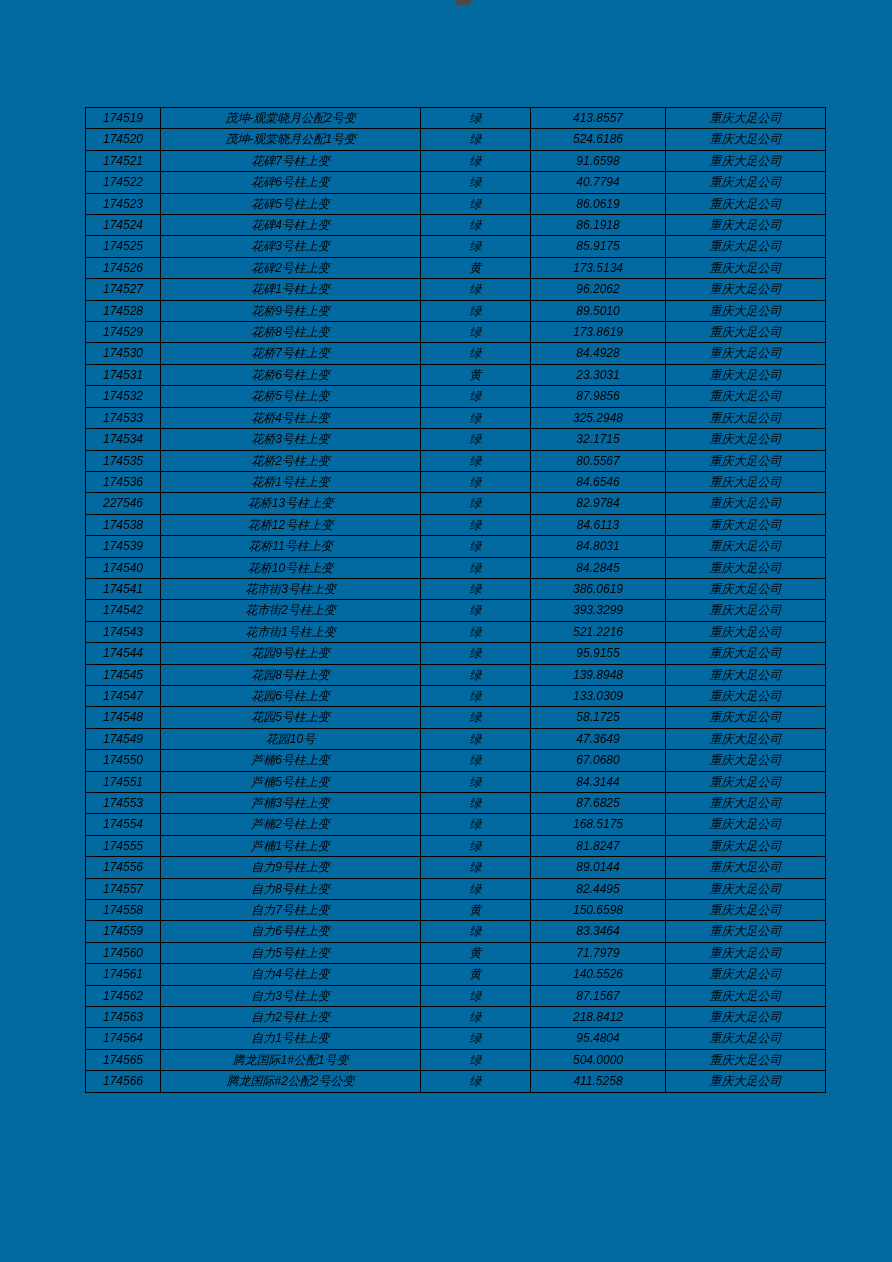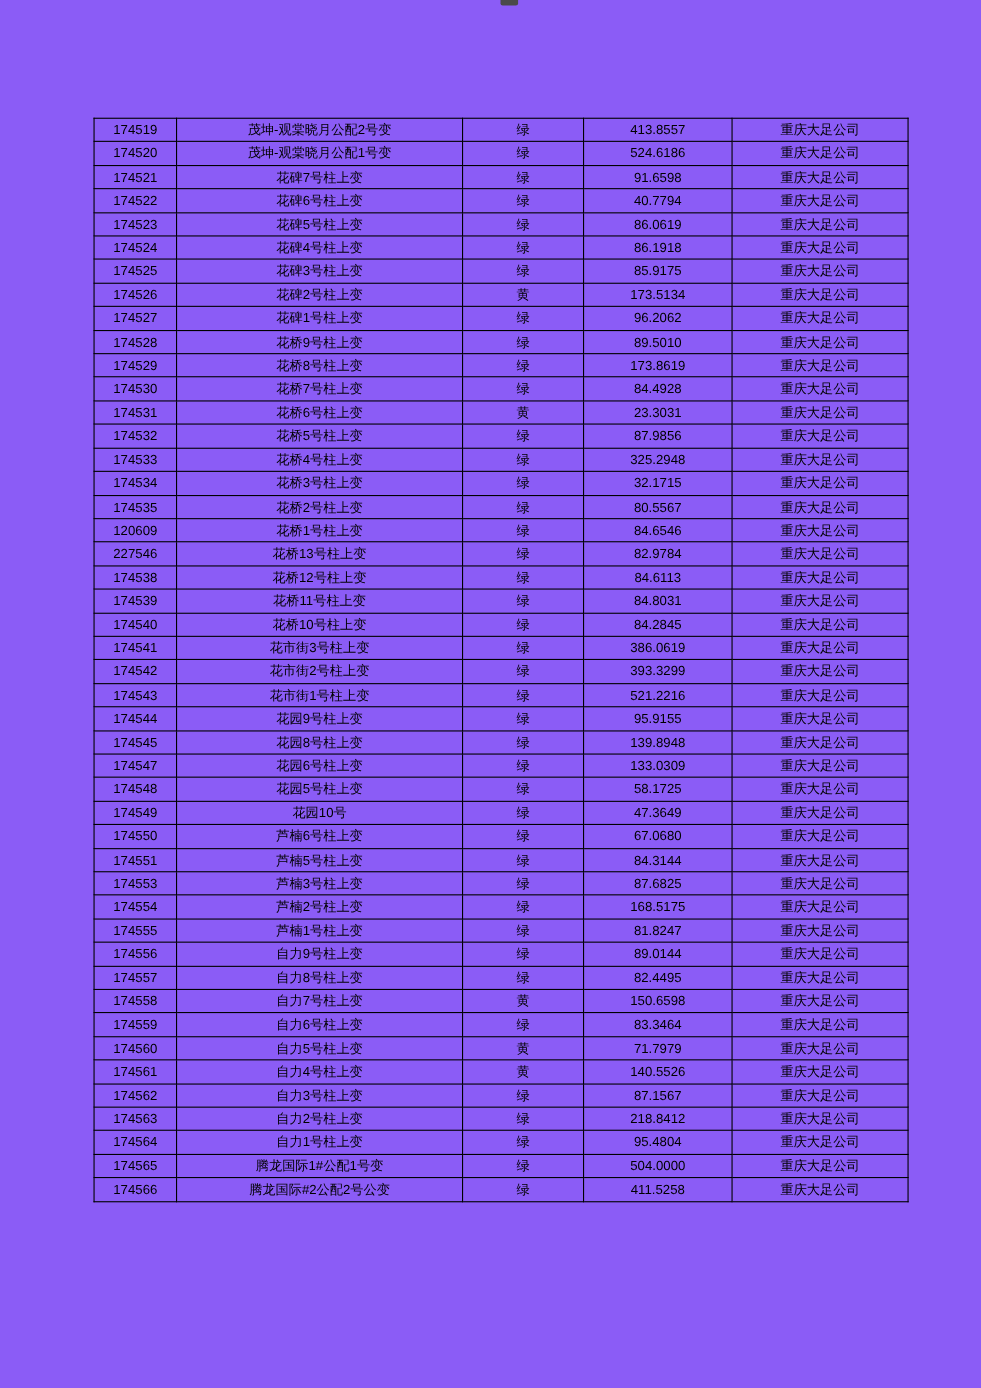--- a/index.html
+++ b/index.html
@@ -11,21 +11,22 @@
     height: 1262px;
     background: #fbfbfb;
     font-family: "Liberation Sans", "DejaVu Sans", sans-serif;
     color: #000;
     position: relative;
     overflow: hidden;
   }
   .page {
     position: absolute;
     inset: 0;
-    background: #8b5cf6;
+    background: #0369a1;
+    font-style: italic;
   }
   .top-mark {
     position: absolute;
     left: 455px;
     top: 0;
     width: 16px;
     height: 5px;
     background: #4a4a4a;
     border-radius: 0 0 2px 2px;
   }
@@ -174,21 +175,21 @@
           <td class="col-company">重庆大足公司</td>
         </tr>
         <tr>
           <td class="col-id">174535</td>
           <td class="col-name">花桥2号柱上变</td>
           <td class="col-status">绿</td>
           <td class="col-value">80.5567</td>
           <td class="col-company">重庆大足公司</td>
         </tr>
         <tr>
-          <td class="col-id">120609</td>
+          <td class="col-id">174536</td>
           <td class="col-name">花桥1号柱上变</td>
           <td class="col-status">绿</td>
           <td class="col-value">84.6546</td>
           <td class="col-company">重庆大足公司</td>
         </tr>
         <tr>
           <td class="col-id">227546</td>
           <td class="col-name">花桥13号柱上变</td>
           <td class="col-status">绿</td>
           <td class="col-value">82.9784</td>

